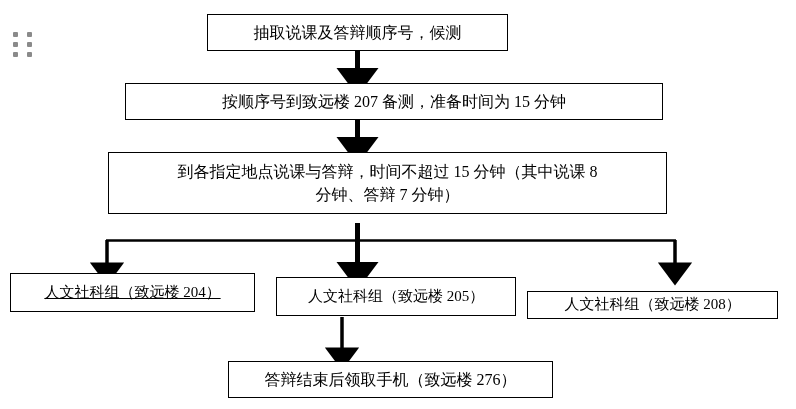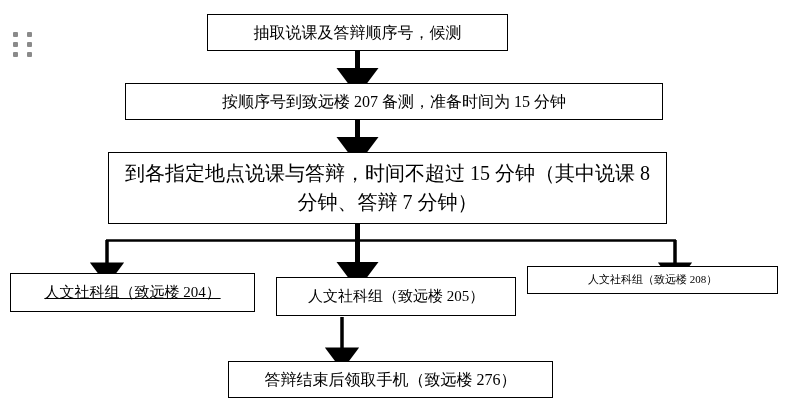--- a/index.html
+++ b/index.html
@@ -52,24 +52,24 @@
     line-height: 1.45;
     padding: 2px 8px;
   }
   .node .txt {
     display: block;
     white-space: pre-line;
   }
 
   #n1 { left: 207px; top: 14px;  width: 301px; height: 37px; font-size: 16px; }
   #n2 { left: 125px; top: 83px;  width: 538px; height: 37px; font-size: 16px; }
-  #n3 { left: 108px; top: 152px; width: 559px; height: 72px; font-size: 20px; }
+  #n3 { left: 108px; top: 152px; width: 559px; height: 62px; font-size: 16px; }
   #n4a{ left: 10px;  top: 273px; width: 245px; height: 39px; font-size: 15px; text-decoration: underline; }
   #n4b{ left: 276px; top: 277px; width: 240px; height: 39px; font-size: 15px; }
-  #n4c{ left: 527px; top: 266px; width: 251px; height: 28px; font-size: 11px; }
+  #n4c{ left: 527px; top: 291px; width: 251px; height: 28px; font-size: 15px; }
   #n5 { left: 228px; top: 361px; width: 325px; height: 37px; font-size: 16px; }
 
   
   .conn {
     position: absolute;
     left: 0;
     top: 0;
     width: 796px;
     height: 409px;
     pointer-events: none;

